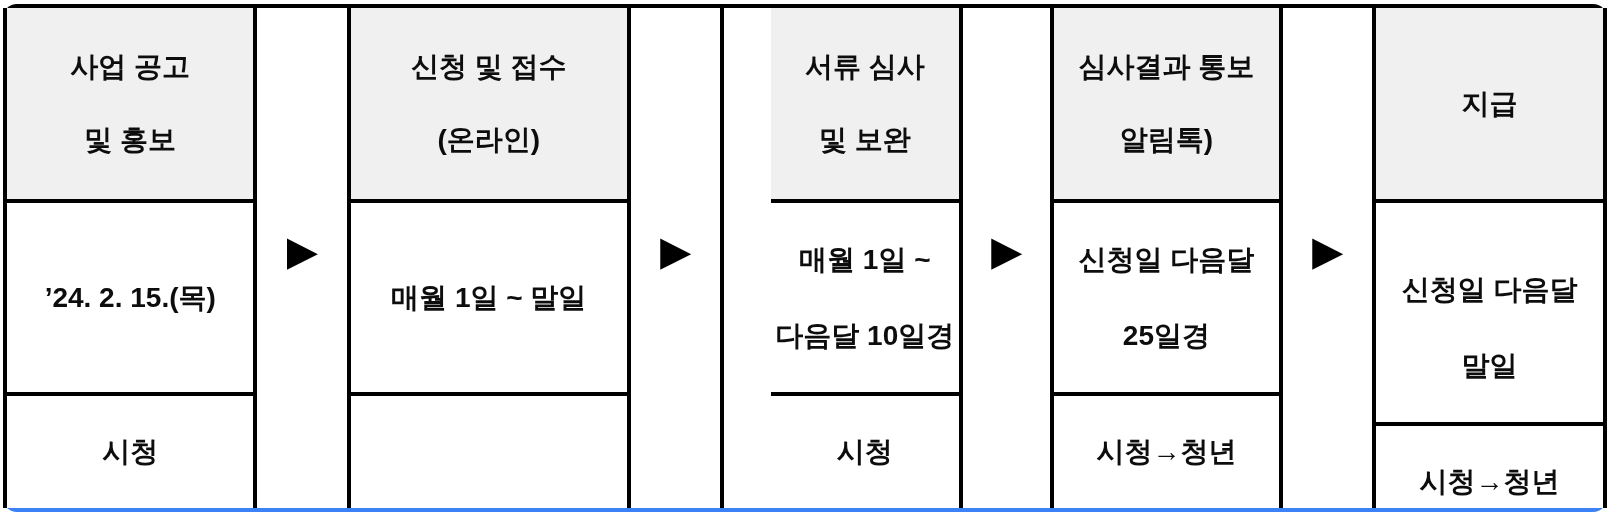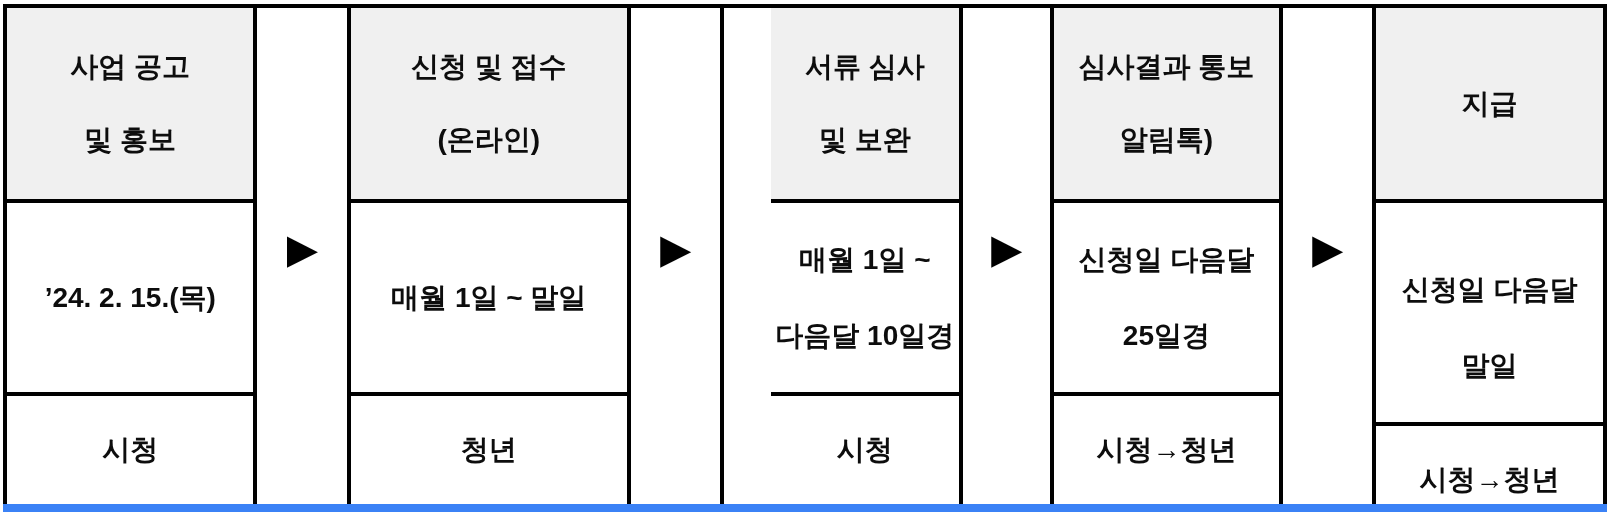--- a/index.html
+++ b/index.html
@@ -10,25 +10,26 @@
     height: 518px;
     overflow: hidden;
     font-family: "Liberation Sans", sans-serif;
   }
   .diagram {
     box-sizing: border-box;
     width: 1604px;
     height: 508px;
     margin: 4px 0 0 3px;
     border-top: 4px solid #000;
-    border-bottom: 8px solid #3b82f6;
+    border-bottom: 4px solid #3b82f6;
     display: flex;
     flex-direction: row;
     color: #0d0d0d;
     font-weight: 700;
+    border-radius: 14px;
   }
   .step {
     box-sizing: border-box;
     border-left: 4px solid #000;
     border-right: 4px solid #000;
     display: flex;
     flex-direction: column;
     background: #ffffff;
   }
   .sec {
@@ -102,23 +103,20 @@
   </div>
 
   <div class="step w2">
     <div class="sec sec-title">
       <div class="line">신청 및 접수</div>
       <div class="line">(온라인)</div>
     </div>
     <div class="sec sec-period">
       <div class="line">매월 1일 ~ 말일</div>
     </div>
-    <div class="sec sec-actor">
-      <div class="line">청년</div>
-    </div>
   </div>
 
   <div class="gap g2">
     <span class="arrow">▶</span>
   </div>
 
   <div class="step w3">
     <div class="sec sec-title">
       <div class="line">서류 심사</div>
       <div class="line">및 보완</div>

